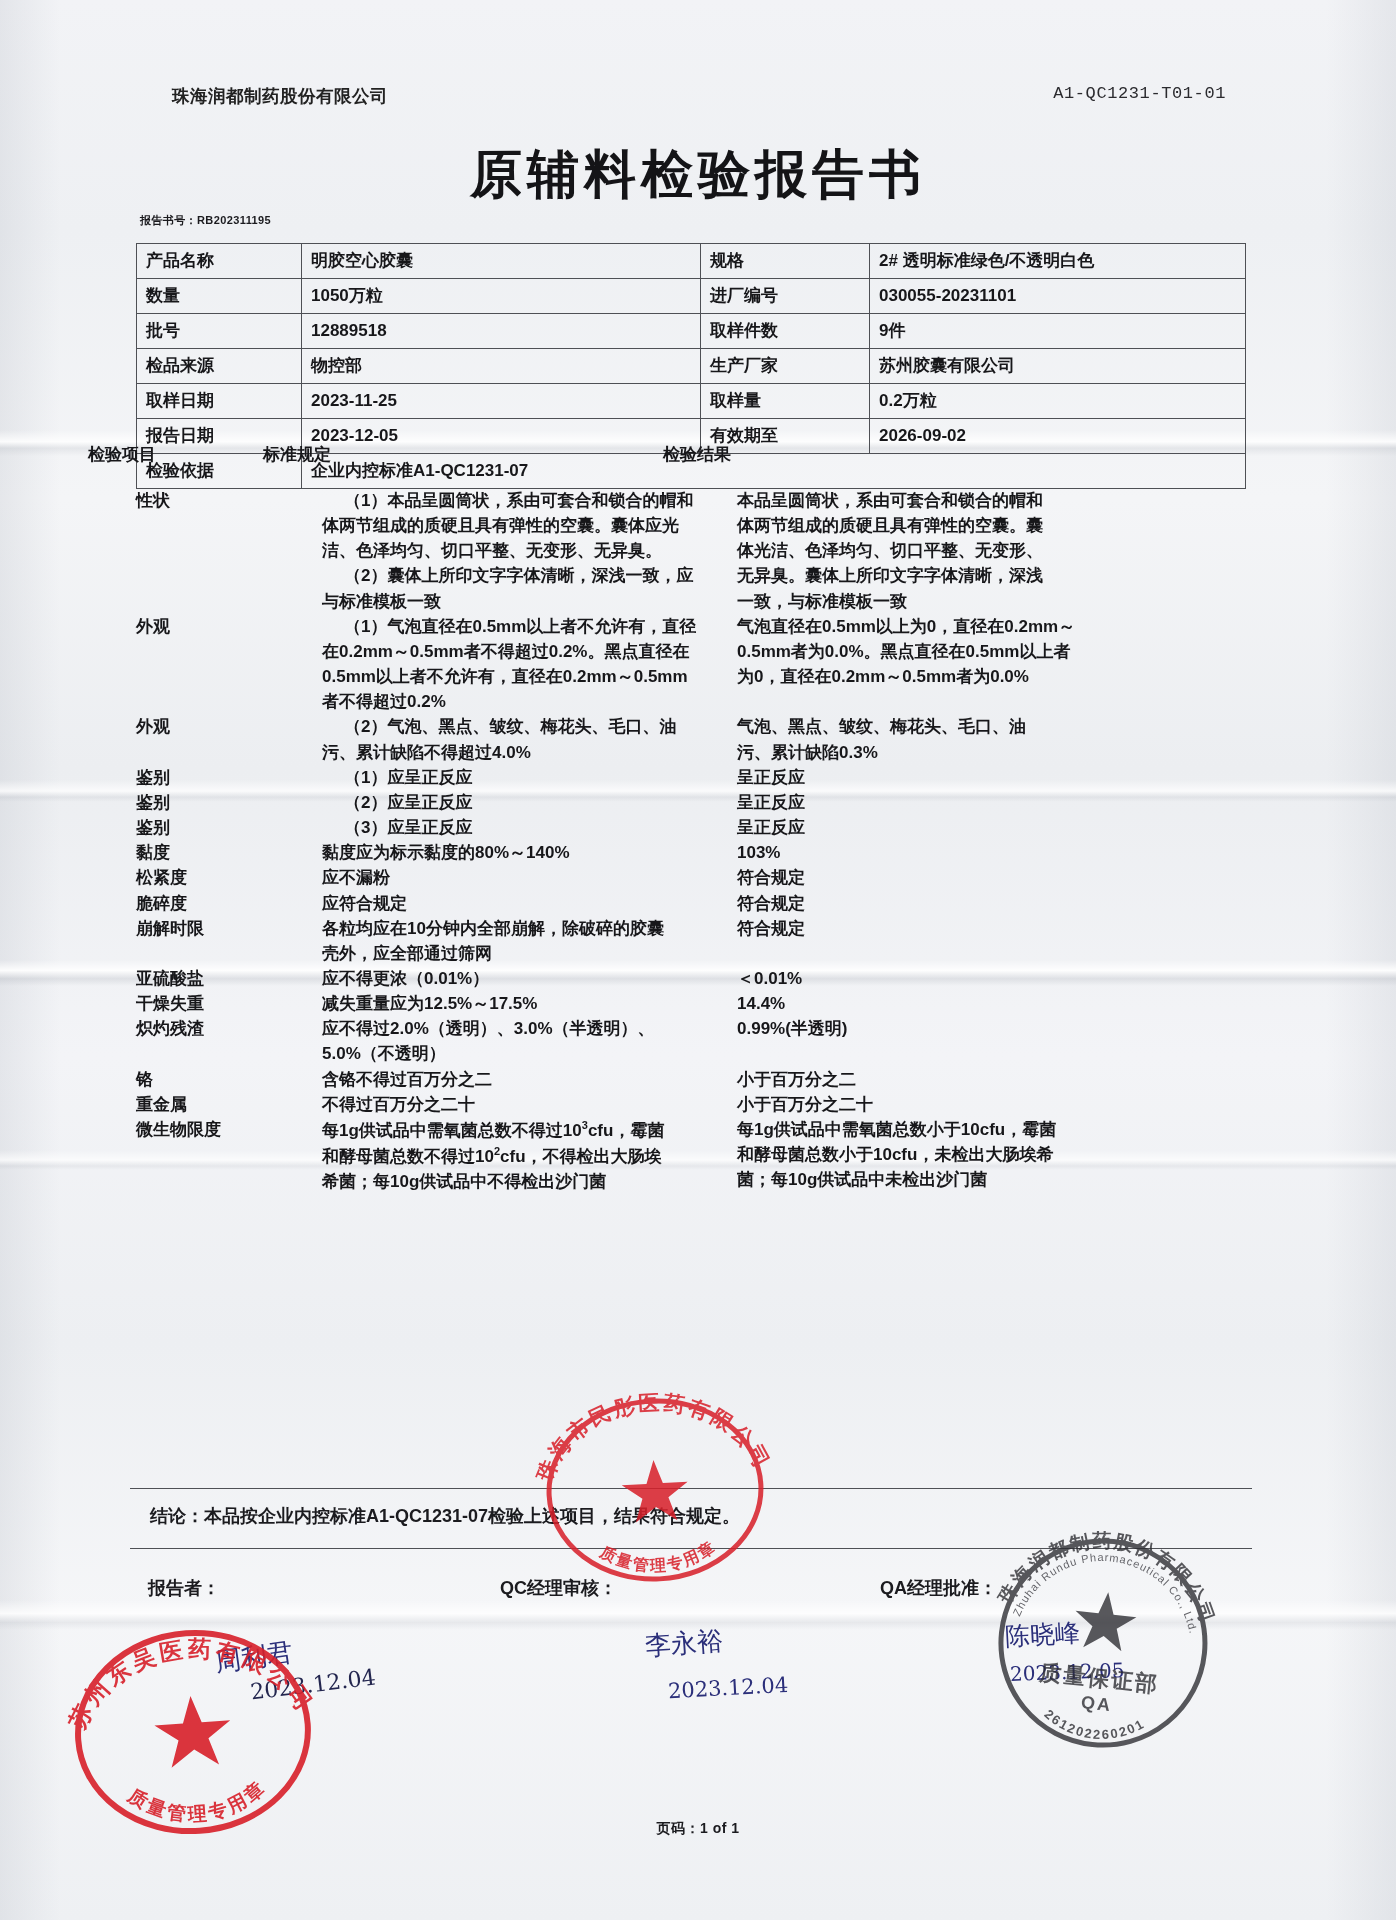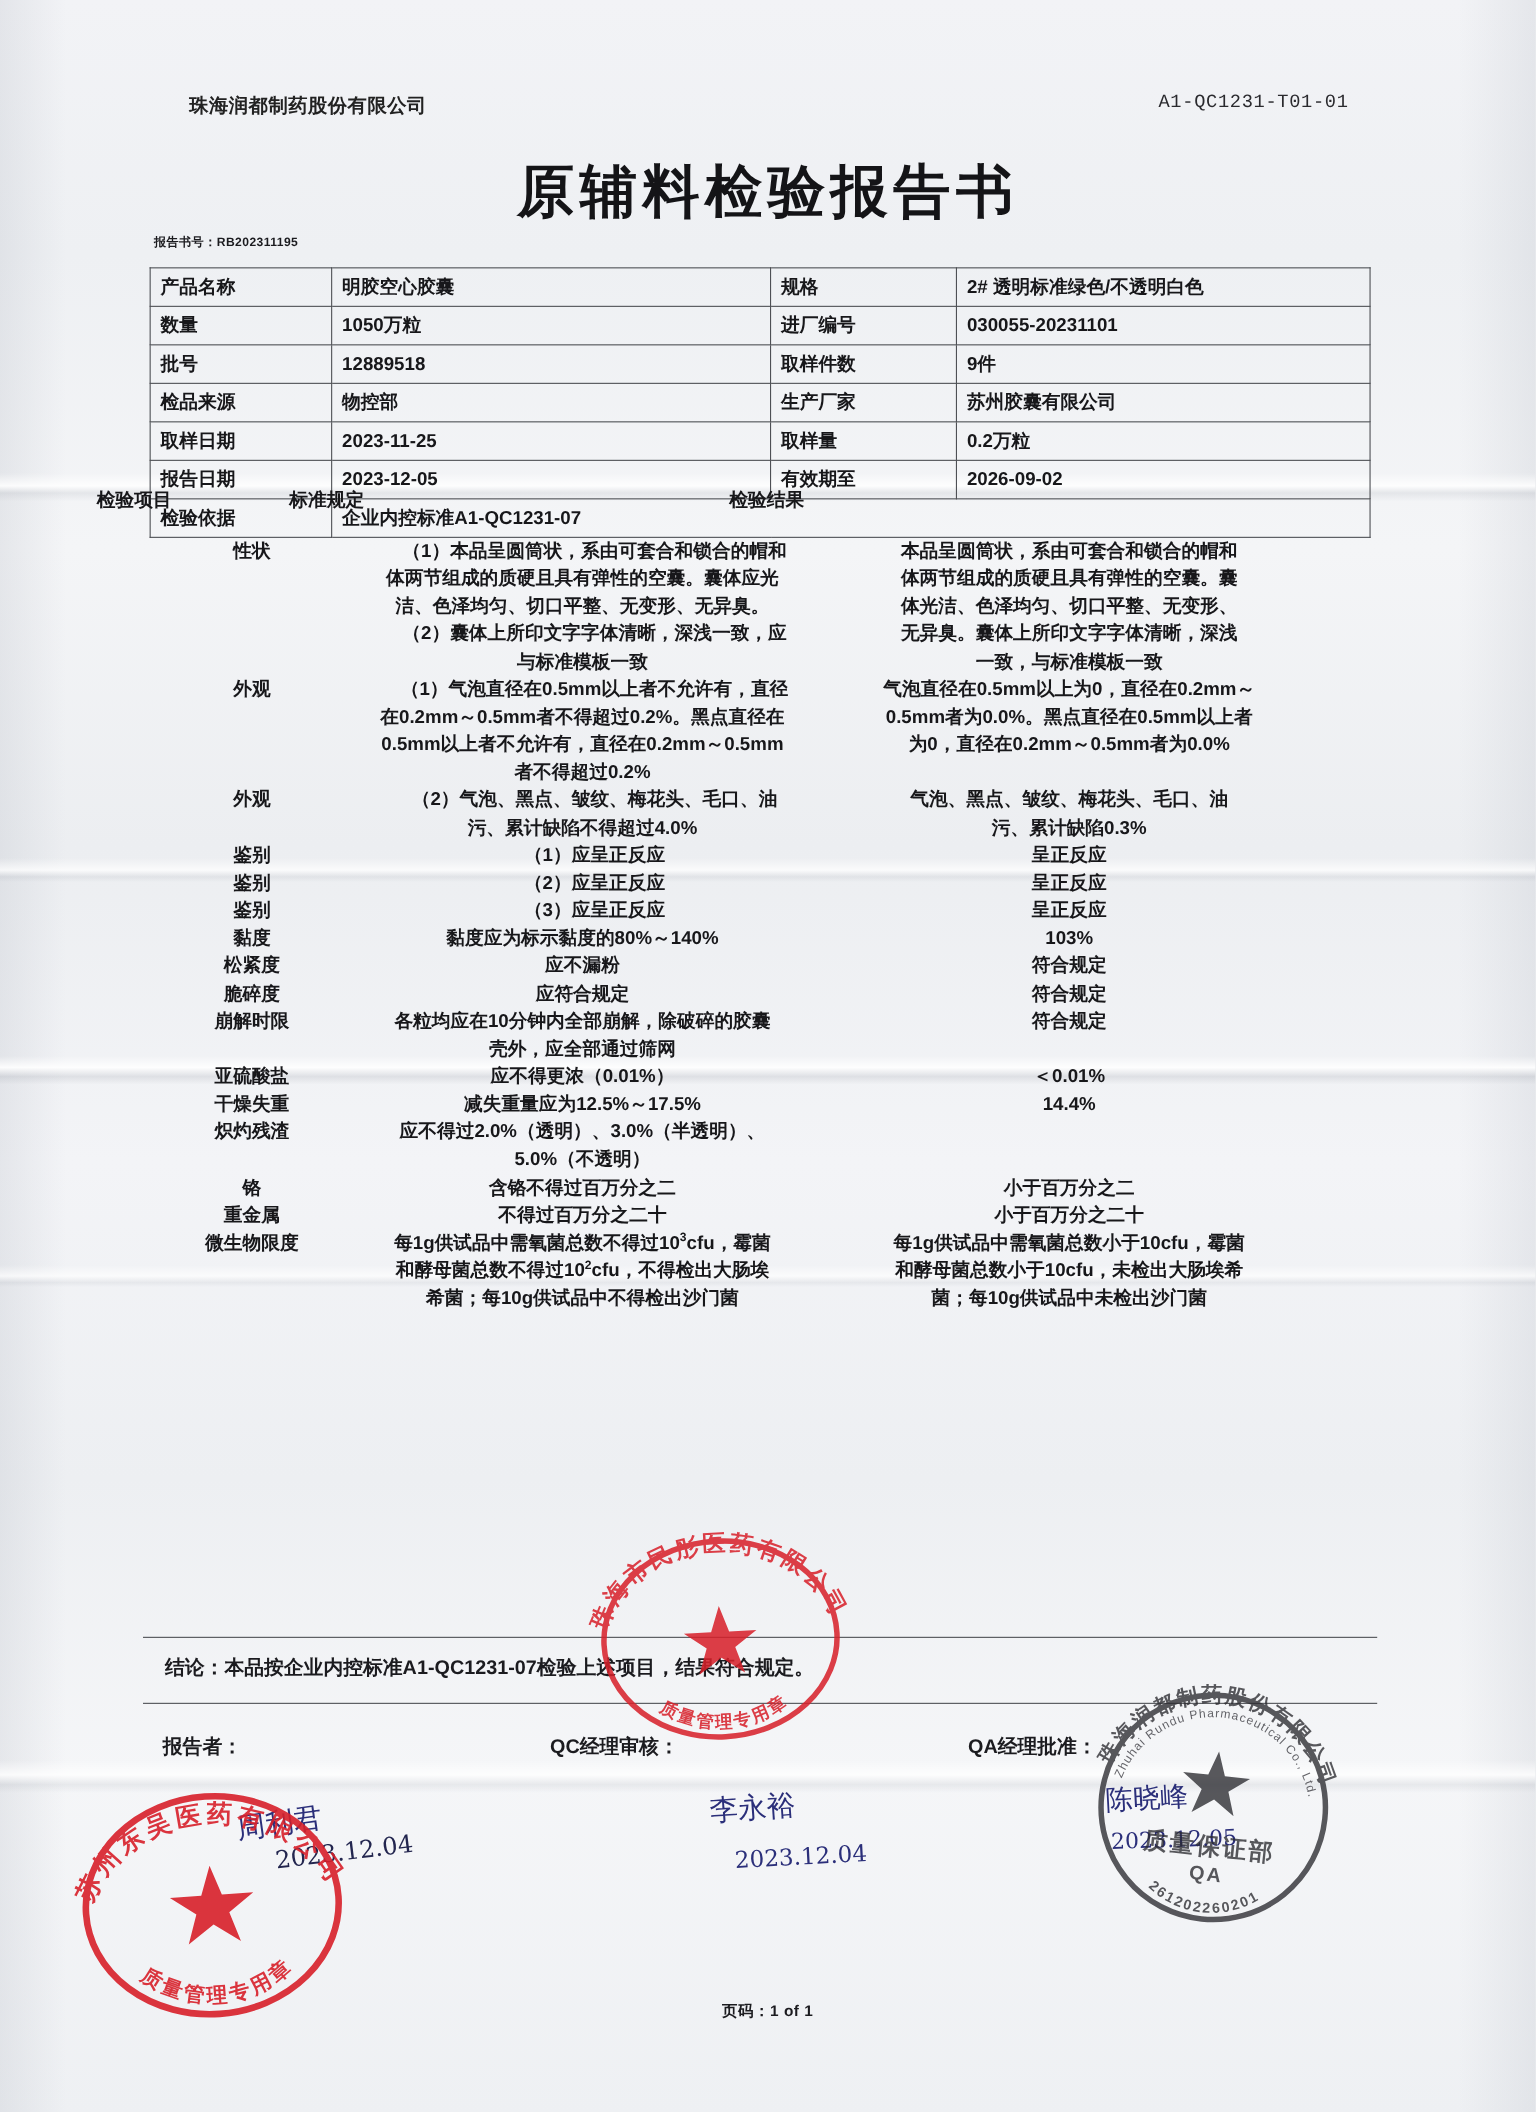--- a/index.html
+++ b/index.html
@@ -159,21 +159,21 @@
         </tr>
       </tbody>
   </table>
 
   <div class="items">
     <div class="col-hdr">
       <div class="c-item">检验项目</div>
       <div class="c-std">标准规定</div>
       <div class="c-res">检验结果</div>
     </div>
-    <div id="items-body" style="margin-top:22px;text-align:center;">
+    <div id="items-body" style="margin-top:22px;">
         <div class="row">
           <div class="cell-item">性状</div>
           <div class="cell-std">
             <span class="ind" style="display:block">（1）本品呈圆筒状，系由可套合和锁合的帽和</span>
             <span style="display:block">体两节组成的质硬且具有弹性的空囊。囊体应光</span>
             <span style="display:block">洁、色泽均匀、切口平整、无变形、无异臭。</span>
             <span class="ind" style="display:block">（2）囊体上所印文字字体清晰，深浅一致，应</span>
             <span style="display:block">与标准模板一致</span>
           </div>
           <div class="cell-res">
@@ -289,20 +289,23 @@
           </div>
           <div class="cell-res">
             <span style="display:block">14.4%</span>
           </div>
         </div>
         <div class="row">
           <div class="cell-item">炽灼残渣</div>
           <div class="cell-std">
             <span style="display:block">应不得过2.0%（透明）、3.0%（半透明）、</span>
             <span style="display:block">5.0%（不透明）</span>
+          </div>
+          <div class="cell-res">
+            <span style="display:block">0.99%(半透明)</span>
           </div>
         </div>
         <div class="row">
           <div class="cell-item">铬</div>
           <div class="cell-std">
             <span style="display:block">含铬不得过百万分之二</span>
           </div>
           <div class="cell-res">
             <span style="display:block">小于百万分之二</span>
           </div>

